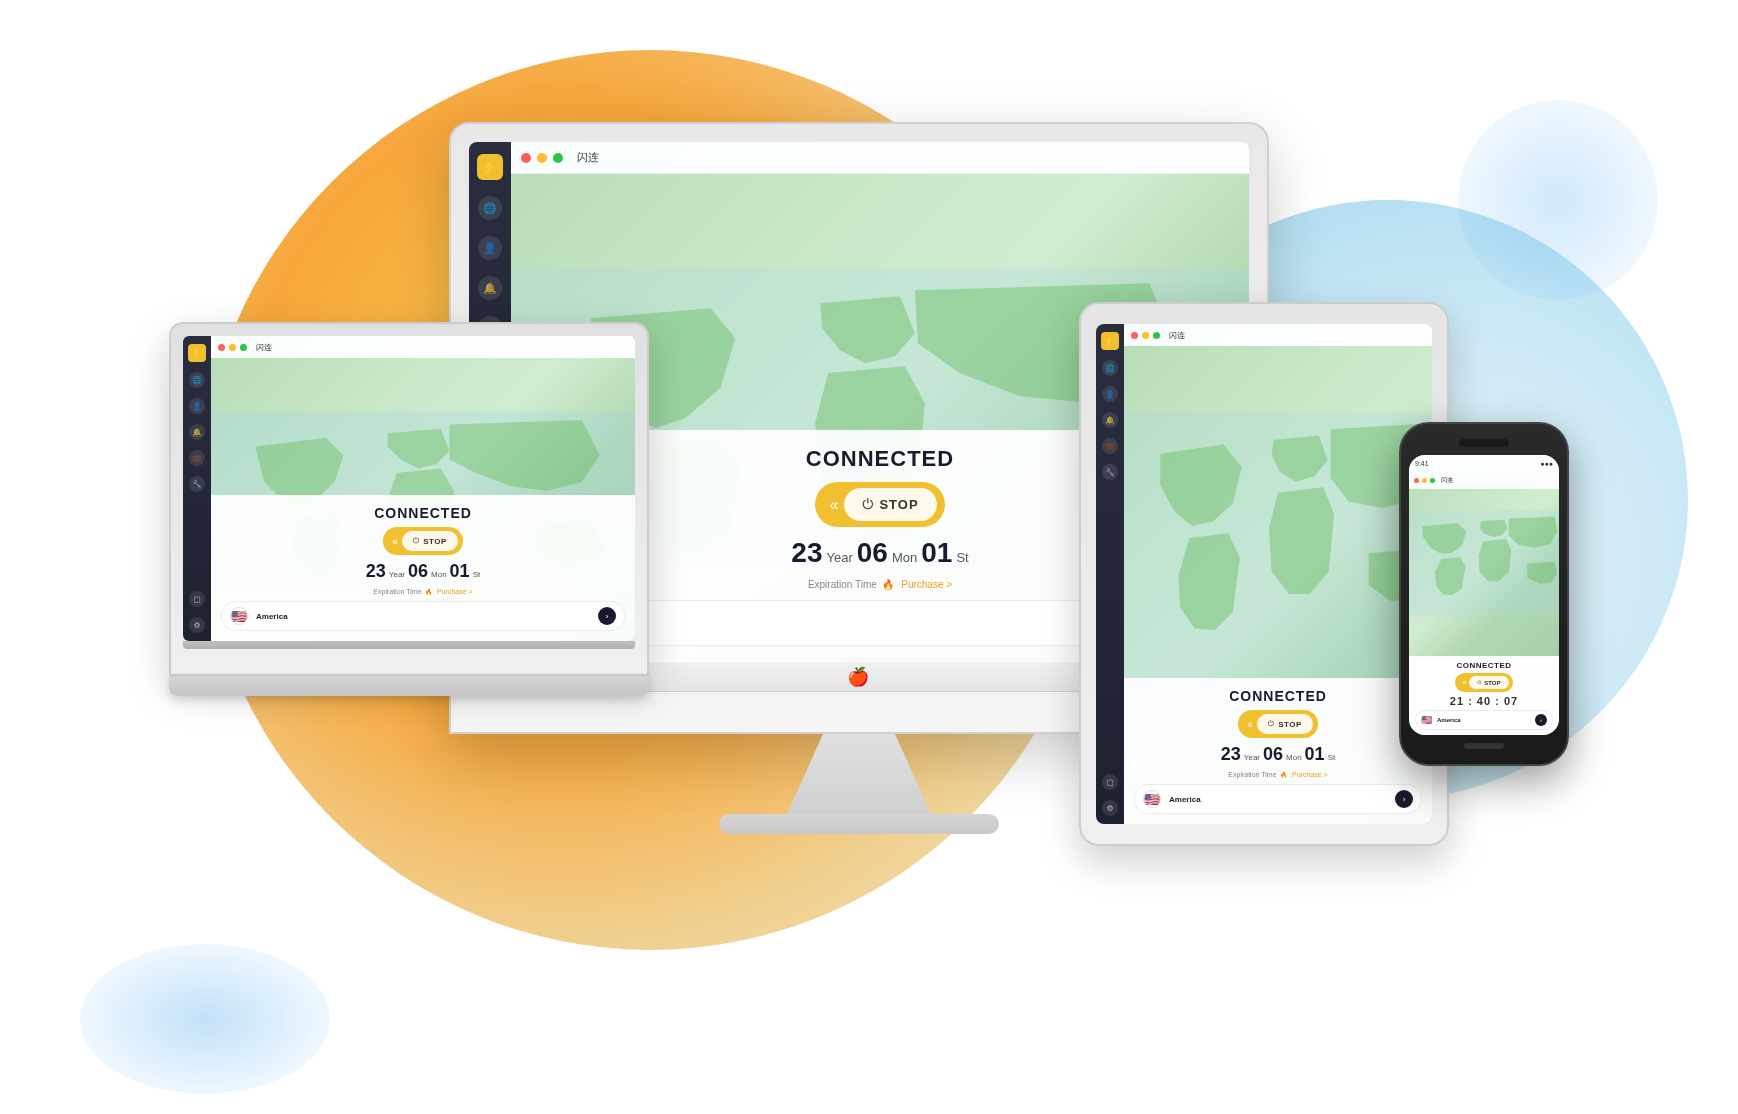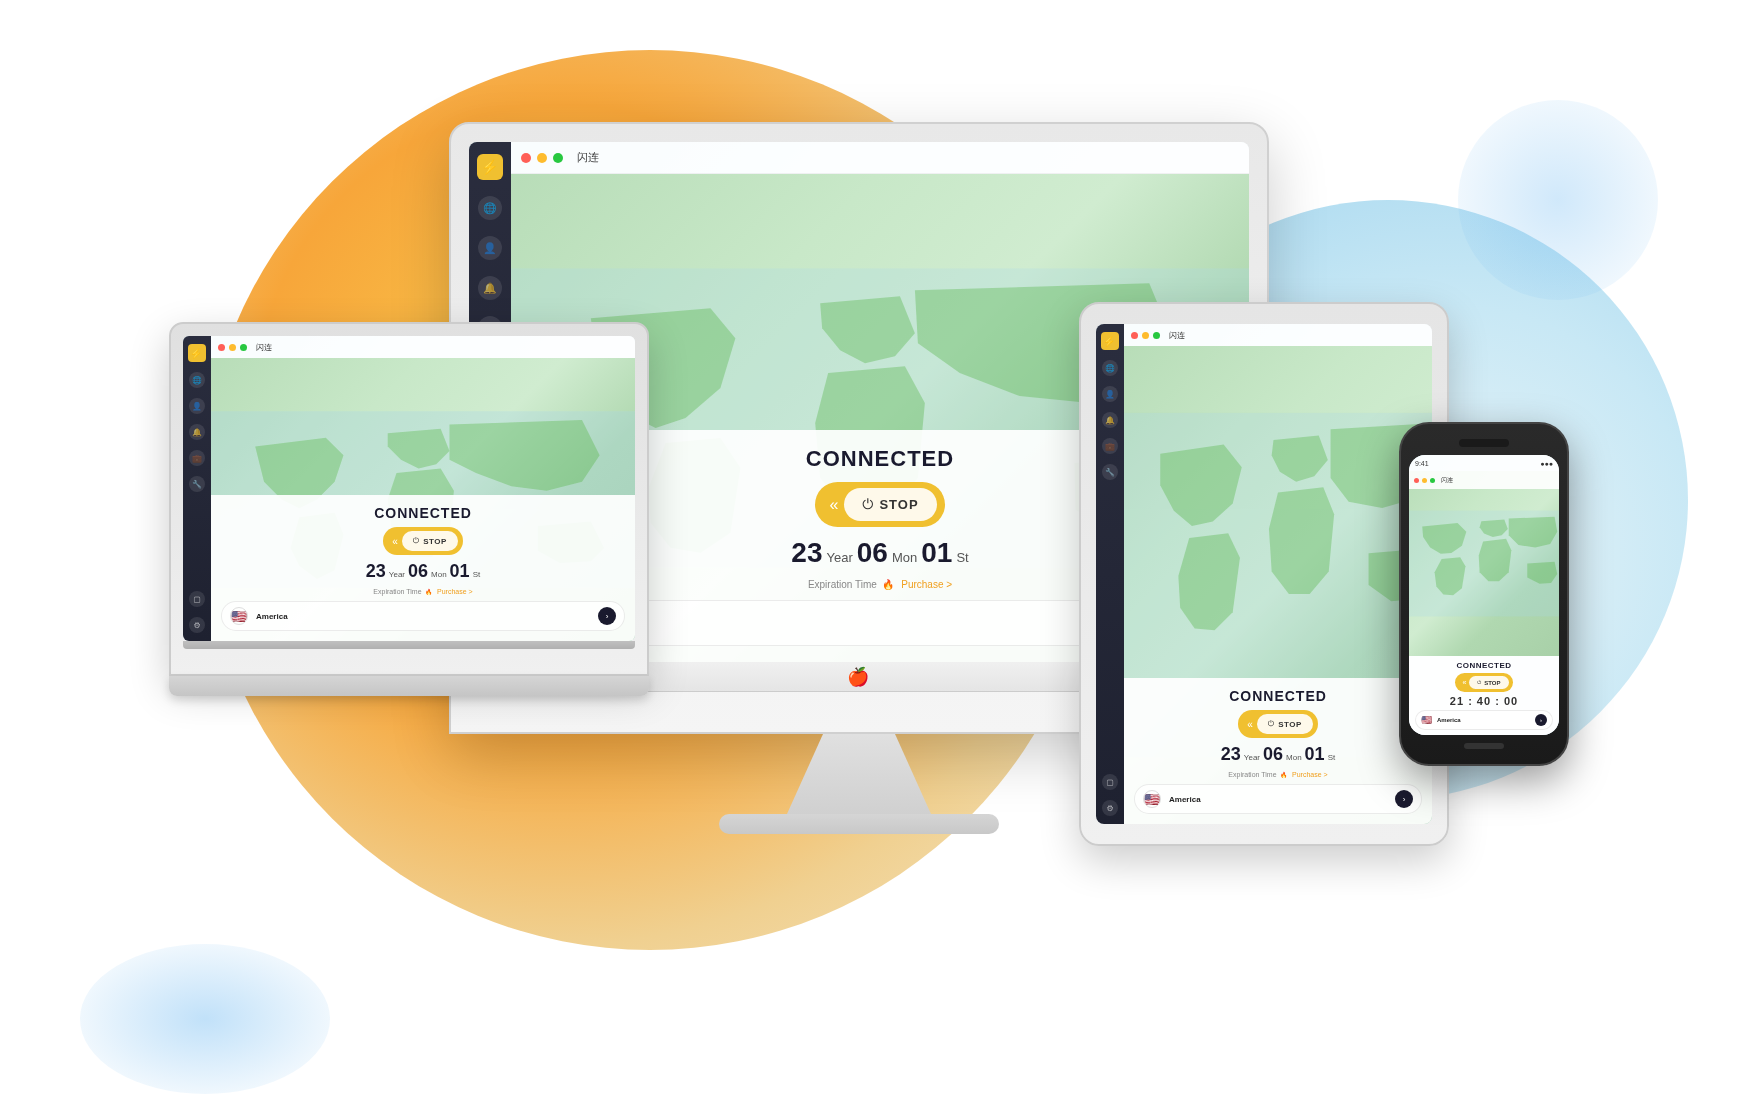--- a/index.html
+++ b/index.html
@@ -1029,21 +1029,21 @@
 
           <div style="background:rgba(255,255,255,0.95); padding:5px 6px; display:flex; flex-direction:column; align-items:center; gap:3px;">
             <div style="font-size:8px;font-weight:700;color:#1a1a2e;letter-spacing:0.5px;">CONNECTED</div>
             <div class="power-btn-container-xs">
               <span class="chevrons-xs">«</span>
               <div class="power-btn-xs">
                 <span style="font-size:5px;color:#333;">⏻</span>
                 <span class="stop-label-xs">STOP</span>
               </div>
             </div>
-            <span class="timer-text">21 : 40 : 00</span>
+            <span class="timer-text">21 : 40 : 07</span>
 
             <div style="display:flex;align-items:center;justify-content:space-between;width:100%;padding:3px 5px;background:rgba(255,255,255,0.9);border-radius:10px;border:1px solid rgba(0,0,0,0.08);">
               <div style="display:flex;align-items:center;gap:4px;">
                 <div style="width:12px;height:12px;border-radius:50%;overflow:hidden;position:relative;">
                   <span style="position:absolute;top:50%;left:50%;transform:translate(-50%,-50%);font-size:9px;">🇺🇸</span>
                 </div>
                 <span style="font-size:6px;font-weight:600;color:#222;">America</span>
               </div>
               <div style="width:12px;height:12px;background:#1a1a2e;border-radius:50%;display:flex;align-items:center;justify-content:center;color:#fff;font-size:6px;">›</div>
             </div>

